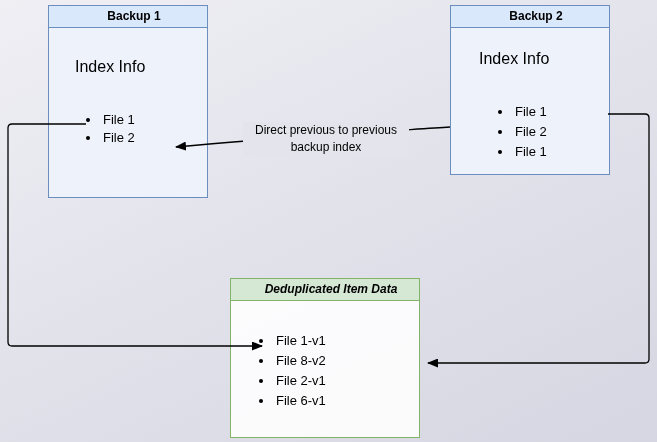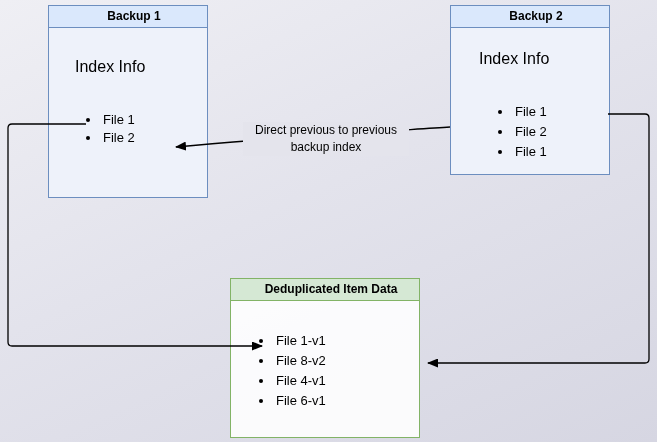--- a/index.html
+++ b/index.html
@@ -7,21 +7,21 @@
     width:657px;height:442px;position:relative;overflow:hidden;
     background:linear-gradient(155deg,#efeff4 0%,#e3e3ec 45%,#d6d6e2 100%);
     font-family:"Liberation Sans",sans-serif;color:#000;
   }
   .box{position:absolute;border:1px solid #6c8ebf;background:#eef2fa;box-sizing:border-box;}
   .box-header{
     height:21px;line-height:21px;text-align:center;font-weight:bold;font-size:12px;
     background:#dae8fc;border-bottom:1px solid #6c8ebf;padding-left:12px;
   }
   .dedup{border-color:#82b366;background:rgba(255,255,255,0.88);}
-  .dedup .box-header{background:#d5e8d4;border-bottom-color:#82b366;}
+  .dedup .box-header{background:#d5e8d4;border-bottom-color:#82b366;font-style:italic;}
   .section-label{position:absolute;font-size:16px;}
   ul.file-list{position:absolute;margin:0;padding-left:14px;font-size:13px;list-style-type:disc;}
   ul.file-list li{padding-left:2px;}
   .lh18 li{line-height:18px;}
   .lh20 li{line-height:20px;}
   .edge-label{
     position:absolute;left:243px;top:122px;width:166px;
     font-size:12px;line-height:17px;text-align:center;
     background:#e4e4ec;
   }
@@ -47,21 +47,21 @@
     <li>File 2</li>
     <li>File 1</li>
   </ul>
 </div>
 
 <div class="box dedup" style="left:230px;top:278px;width:190px;height:160px;">
   <div class="box-header">Deduplicated Item Data</div>
   <ul class="file-list lh20" style="left:29px;top:52px;">
     <li>File 1-v1</li>
     <li>File 8-v2</li>
-    <li>File 4-v1</li>
+    <li>File 2-v1</li>
     <li>File 6-v1</li>
   </ul>
 </div>
 
 <svg class="arrows" width="657" height="442" viewBox="0 0 657 442">
   <defs>
     <marker id="arrowhead" markerUnits="userSpaceOnUse" markerWidth="12" markerHeight="9" refX="10" refY="4.5" orient="auto">
       <path d="M0,0 L11,4.5 L0,9 z" fill="#000"></path>
     </marker>
   </defs>

